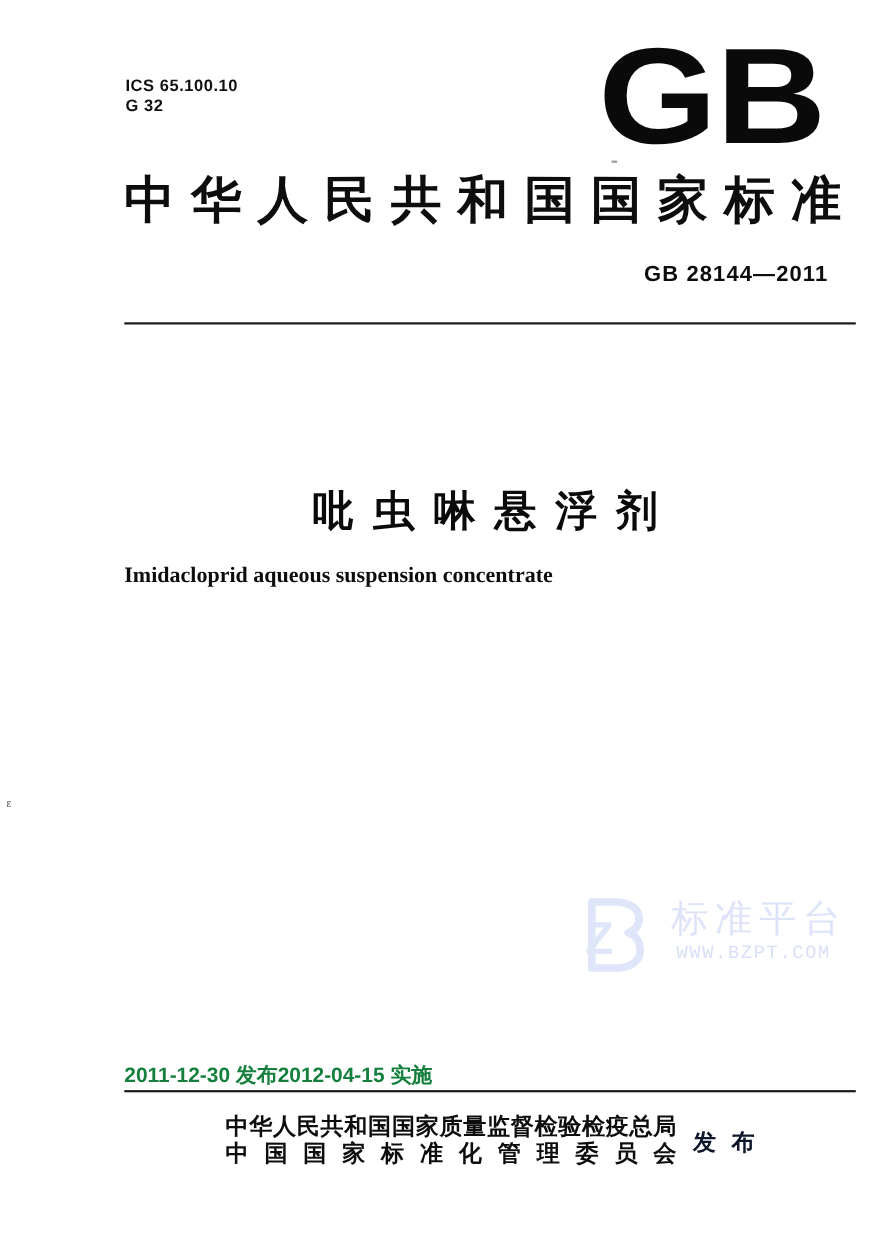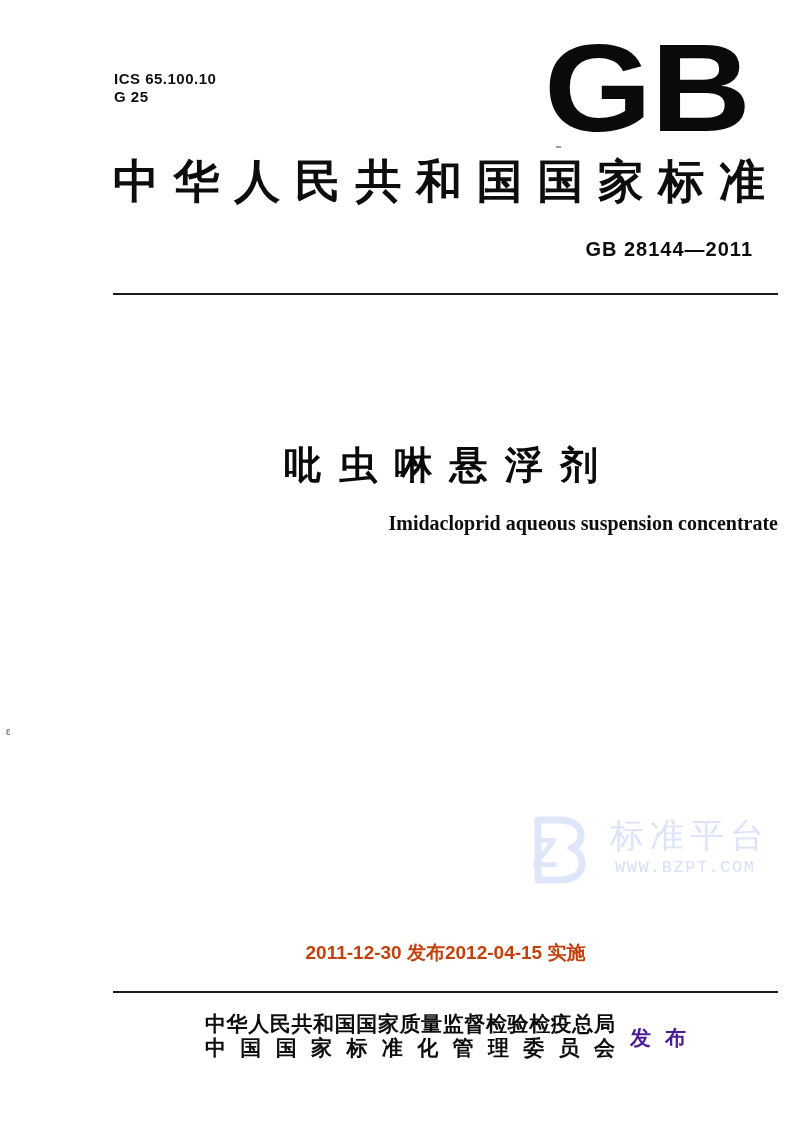--- a/index.html
+++ b/index.html
@@ -32,60 +32,60 @@
   }
   .rule{position:absolute;left:113px;width:665px;height:2px;background:#1a1a1a;}
   .rule-top{top:293px;}
   .rule-bottom{top:991px;}
   
   .title{
     position:absolute;top:443px;left:284px;width:314px;
     font-size:38px;font-weight:bold;line-height:44px;color:#0a0a0a;
   }
   .title-en{
-    position:absolute;top:512px;left:113px;width:665px;text-align:right;
+    position:absolute;top:512px;left:113px;width:665px;text-align:left;
     font-family:"Liberation Serif",serif;font-weight:bold;font-size:20px;color:#0d0d0d;
   }
   
   .artifact{position:absolute;left:6px;top:726px;font-size:10px;color:#555;}
   .speck{position:absolute;left:556px;top:146px;width:5px;height:2px;background:#999;}
   
   .watermark{position:absolute;left:521px;top:811px;display:flex;align-items:flex-start;}
   .wm-logo{flex:0 0 auto;}
   .wm-textcol{margin-left:23px;margin-top:6px;}
   .wm-name{font-family:"Liberation Serif",serif;font-size:34px;line-height:38px;letter-spacing:6px;color:#dde4f9;white-space:nowrap;}
   .wm-url{font-family:Liberation Mono, monospace;font-size:17px;line-height:20px;letter-spacing:1.5px;color:#d8e0f7;margin-left:5px;margin-top:3px;white-space:nowrap;}
   
   .date-row{
-    position:absolute;top:940px;left:113px;width:665px;
-    display:flex;justify-content:center;
-    font-size:19px;font-weight:bold;color:#c2410c;
+    position:absolute;top:965px;left:113px;width:665px;
+    display:flex;justify-content:flex-start;
+    font-size:19px;font-weight:bold;color:#15803d;
   }
   
   .publisher{
     position:absolute;top:1012px;left:113px;width:665px;
     display:flex;justify-content:center;align-items:center;
   }
   .pub-lines{
     width:410px;
     font-family:"Liberation Serif",serif;font-weight:bold;font-size:21px;line-height:24px;color:#0d0d0d;
   }
   .fabu{
-    font-family:"Liberation Serif",serif;font-weight:bold;font-size:21px;color:#4c1d95;
+    font-family:"Liberation Serif",serif;font-weight:bold;font-size:21px;color:#0f172a;
     letter-spacing:14px;margin-left:15px;margin-right:-14px;padding-top:4px;white-space:nowrap;
   }
 </style>
 </head>
 <body>
 
 <div class="page">
 
   <div class="ics">
     <div>ICS 65.100.10</div>
-    <div>G 25</div>
+    <div>G 32</div>
   </div>
 
   <div class="gb-logo">GB</div>
   <div class="speck"></div>
 
   <div class="std-name char-justify">
       <span>中</span>
       <span>华</span>
       <span>人</span>
       <span>民</span>

